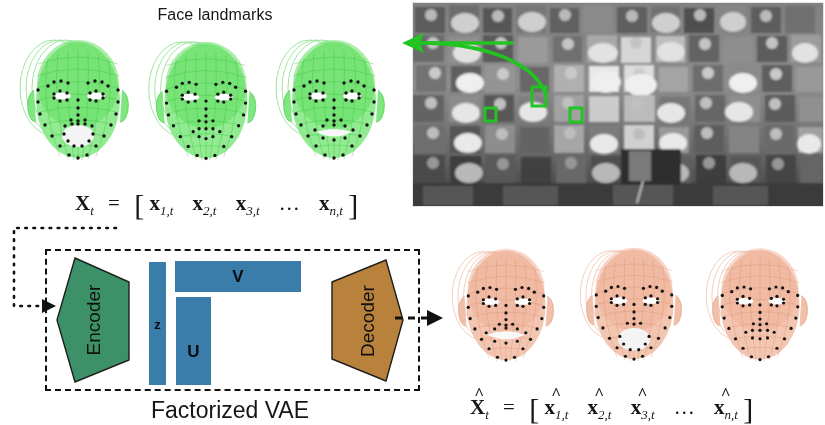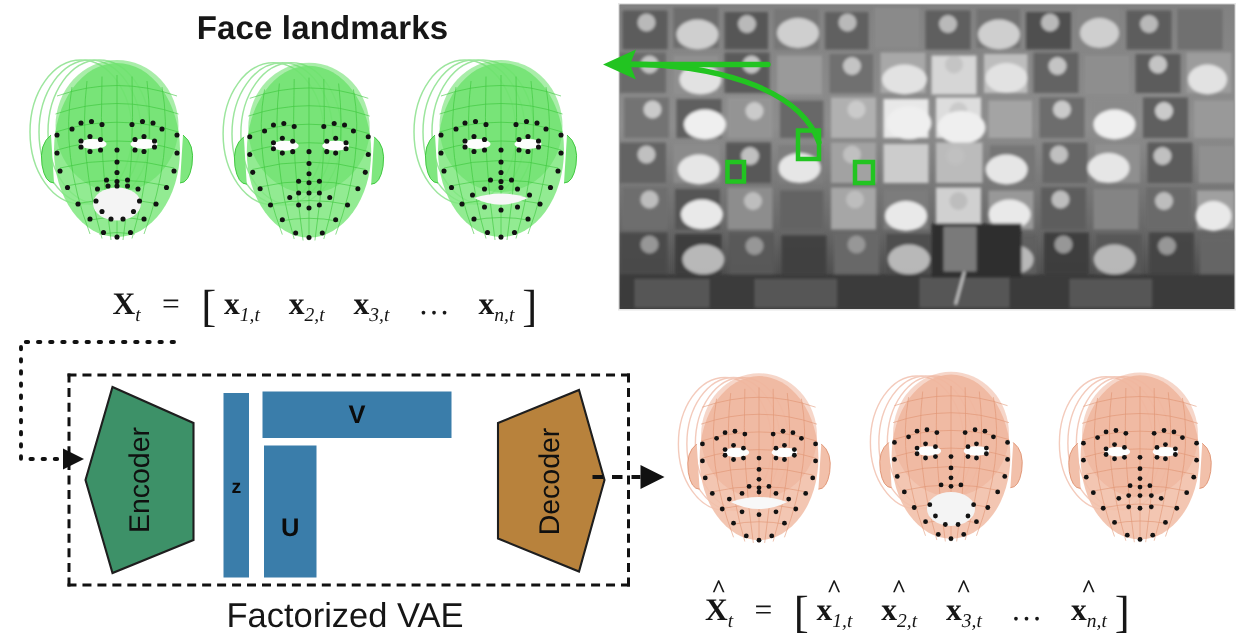--- a/index.html
+++ b/index.html
@@ -4,21 +4,21 @@
 <style>
   html,body{margin:0;padding:0;background:#ffffff;}
   body{width:825px;height:425px;position:relative;overflow:hidden;
        font-family:"Liberation Sans",sans-serif;color:#111;}
 
   .abs{position:absolute;}
 
   
   #face-landmarks-title{
     left:100px;top:6px;width:230px;text-align:center;
-    font-size:22px;font-weight:700;color:#161616;letter-spacing:.1px;
+    font-size:16px;font-weight:400;color:#161616;letter-spacing:.1px;
   }
   #vae-caption{
     left:130px;top:397px;width:200px;text-align:center;
     font-size:23px;font-weight:400;color:#161616;
   }
 
   
   .equation{
     font-family:"Liberation Serif",serif;
     font-size:21px;color:#161616;white-space:nowrap;

